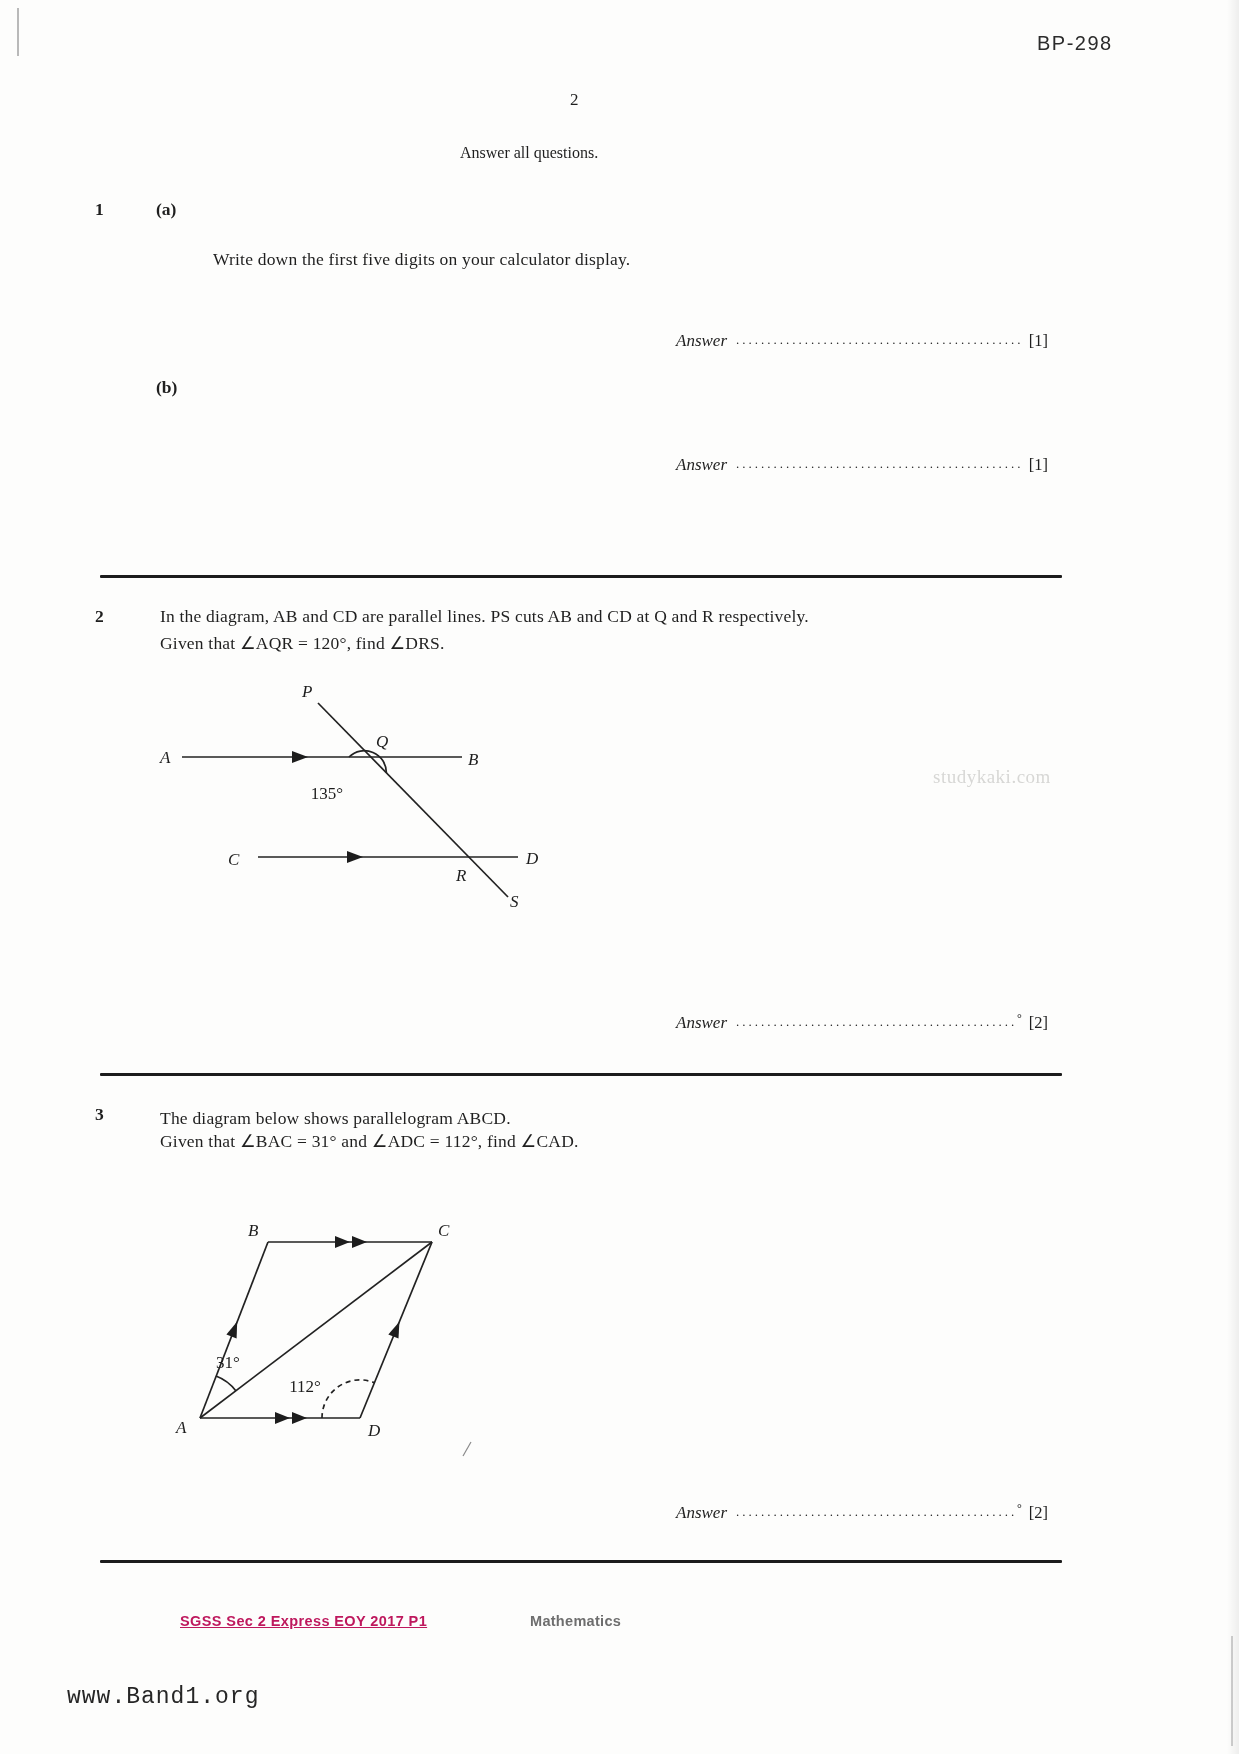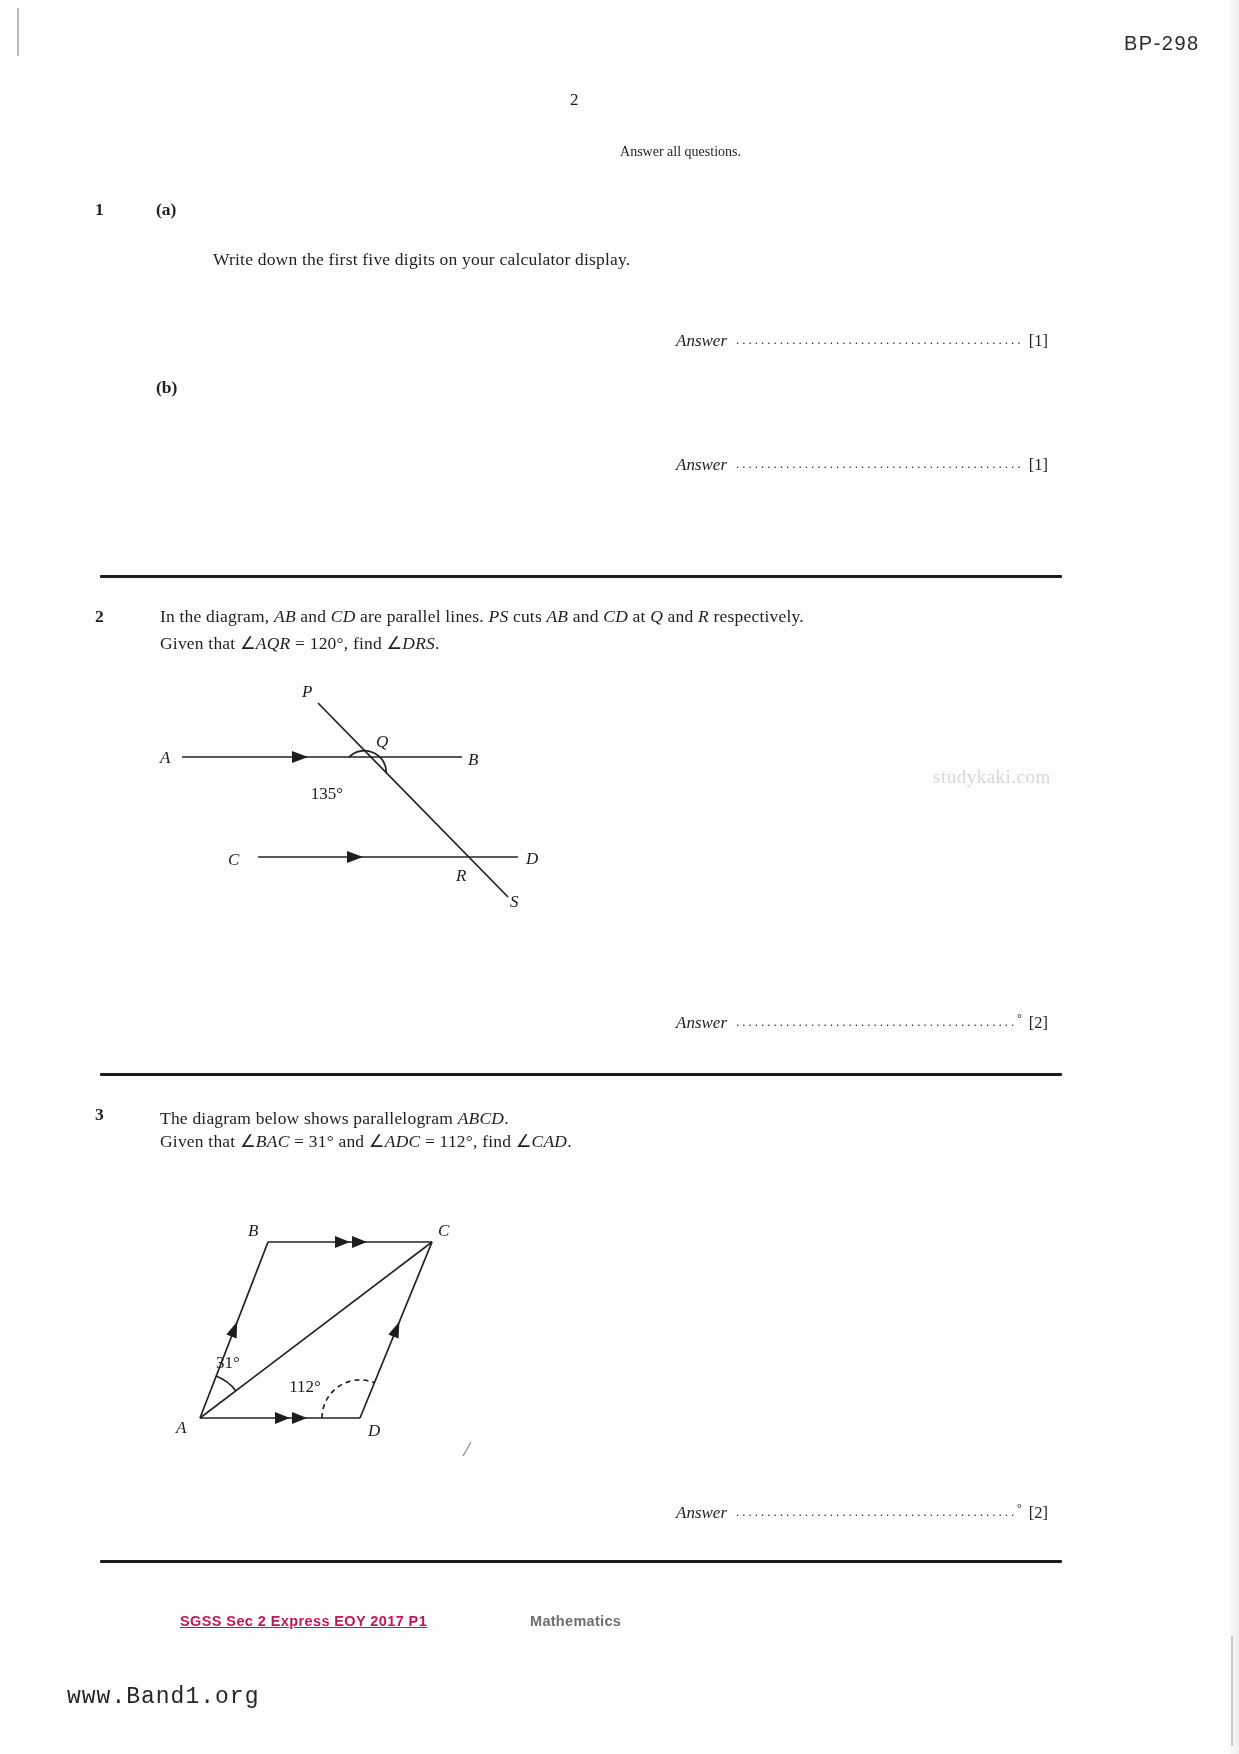--- a/index.html
+++ b/index.html
@@ -4,21 +4,21 @@
 <style>
   html,body{margin:0;padding:0;background:#e9e9e9;}
   .page{
     position:relative;width:1239px;height:1754px;margin:0 auto;
     background:#fdfdfc;overflow:hidden;
     font-family:"Liberation Serif",serif;color:#1f1f1f;
   }
   .abs{position:absolute;}
   .sans{font-family:"Liberation Sans",sans-serif;}
   .mono{font-family:"Liberation Mono",monospace;margin-left:12px;}
-  .it{font-style:italic;}
+  .it{}
   .qtext{font-size:17.5px;white-space:nowrap;letter-spacing:.2px;}
   .qnum{font-size:17.5px;font-weight:bold;}
   
   .calc-row{display:flex;align-items:center;font-size:17.5px;}
   .frac{display:inline-flex;flex-direction:column;align-items:center;margin:0 8px;}
   .frac .num{padding:0 10px 3px;font-size:17px;}
   .frac .den{border-top:1.8px solid #222;padding:4px 4px 0;display:flex;align-items:flex-start;font-size:17px;}
   .sqrt-sym{font-size:21px;line-height:1;margin-right:-2px;}
   .sqrt-body{border-top:1.6px solid #222;padding:1px 3px 0;}
   sup{font-size:11px;}
@@ -42,23 +42,23 @@
 </style>
 </head>
 <body>
 
 <div class="page">
 
   <div class="scan-tick" style="left:17px;top:8px;width:2px;height:48px;"></div>
   <div class="scan-tick" style="left:1231px;top:1636px;width:2px;height:110px;background:#cfcfcf;"></div>
   <div class="edge-shade-r"></div>
 
-  <div class="abs sans" style="left:1124px;top:32px;font-size:20px;letter-spacing:1.5px;color:#2b2b2b;">BP-298</div>
+  <div class="abs sans" style="left:1037px;top:32px;font-size:20px;letter-spacing:1.5px;color:#2b2b2b;">BP-298</div>
   <div class="abs" style="left:570px;top:90px;font-size:17px;">2</div>
-  <div class="abs" style="left:481px;top:144px;width:260px;text-align:right;font-size:14px;">Answer all questions.</div>
+  <div class="abs" style="left:460px;top:144px;width:260px;text-align:left;font-size:16px;">Answer all questions.</div>
 
   <div class="abs qnum" style="left:95px;top:199px;">1</div>
   <div class="abs qnum" style="left:156px;top:199px;">(a)</div>
 
 
   <div class="abs qtext" style="left:213px;top:249px;">Write down the first five digits on your calculator display.</div>
 
   <div class="answer-row" style="left:676px;top:331px;">
     <span class="answer-label">Answer</span>
     <span class="dots">............................................................</span>

